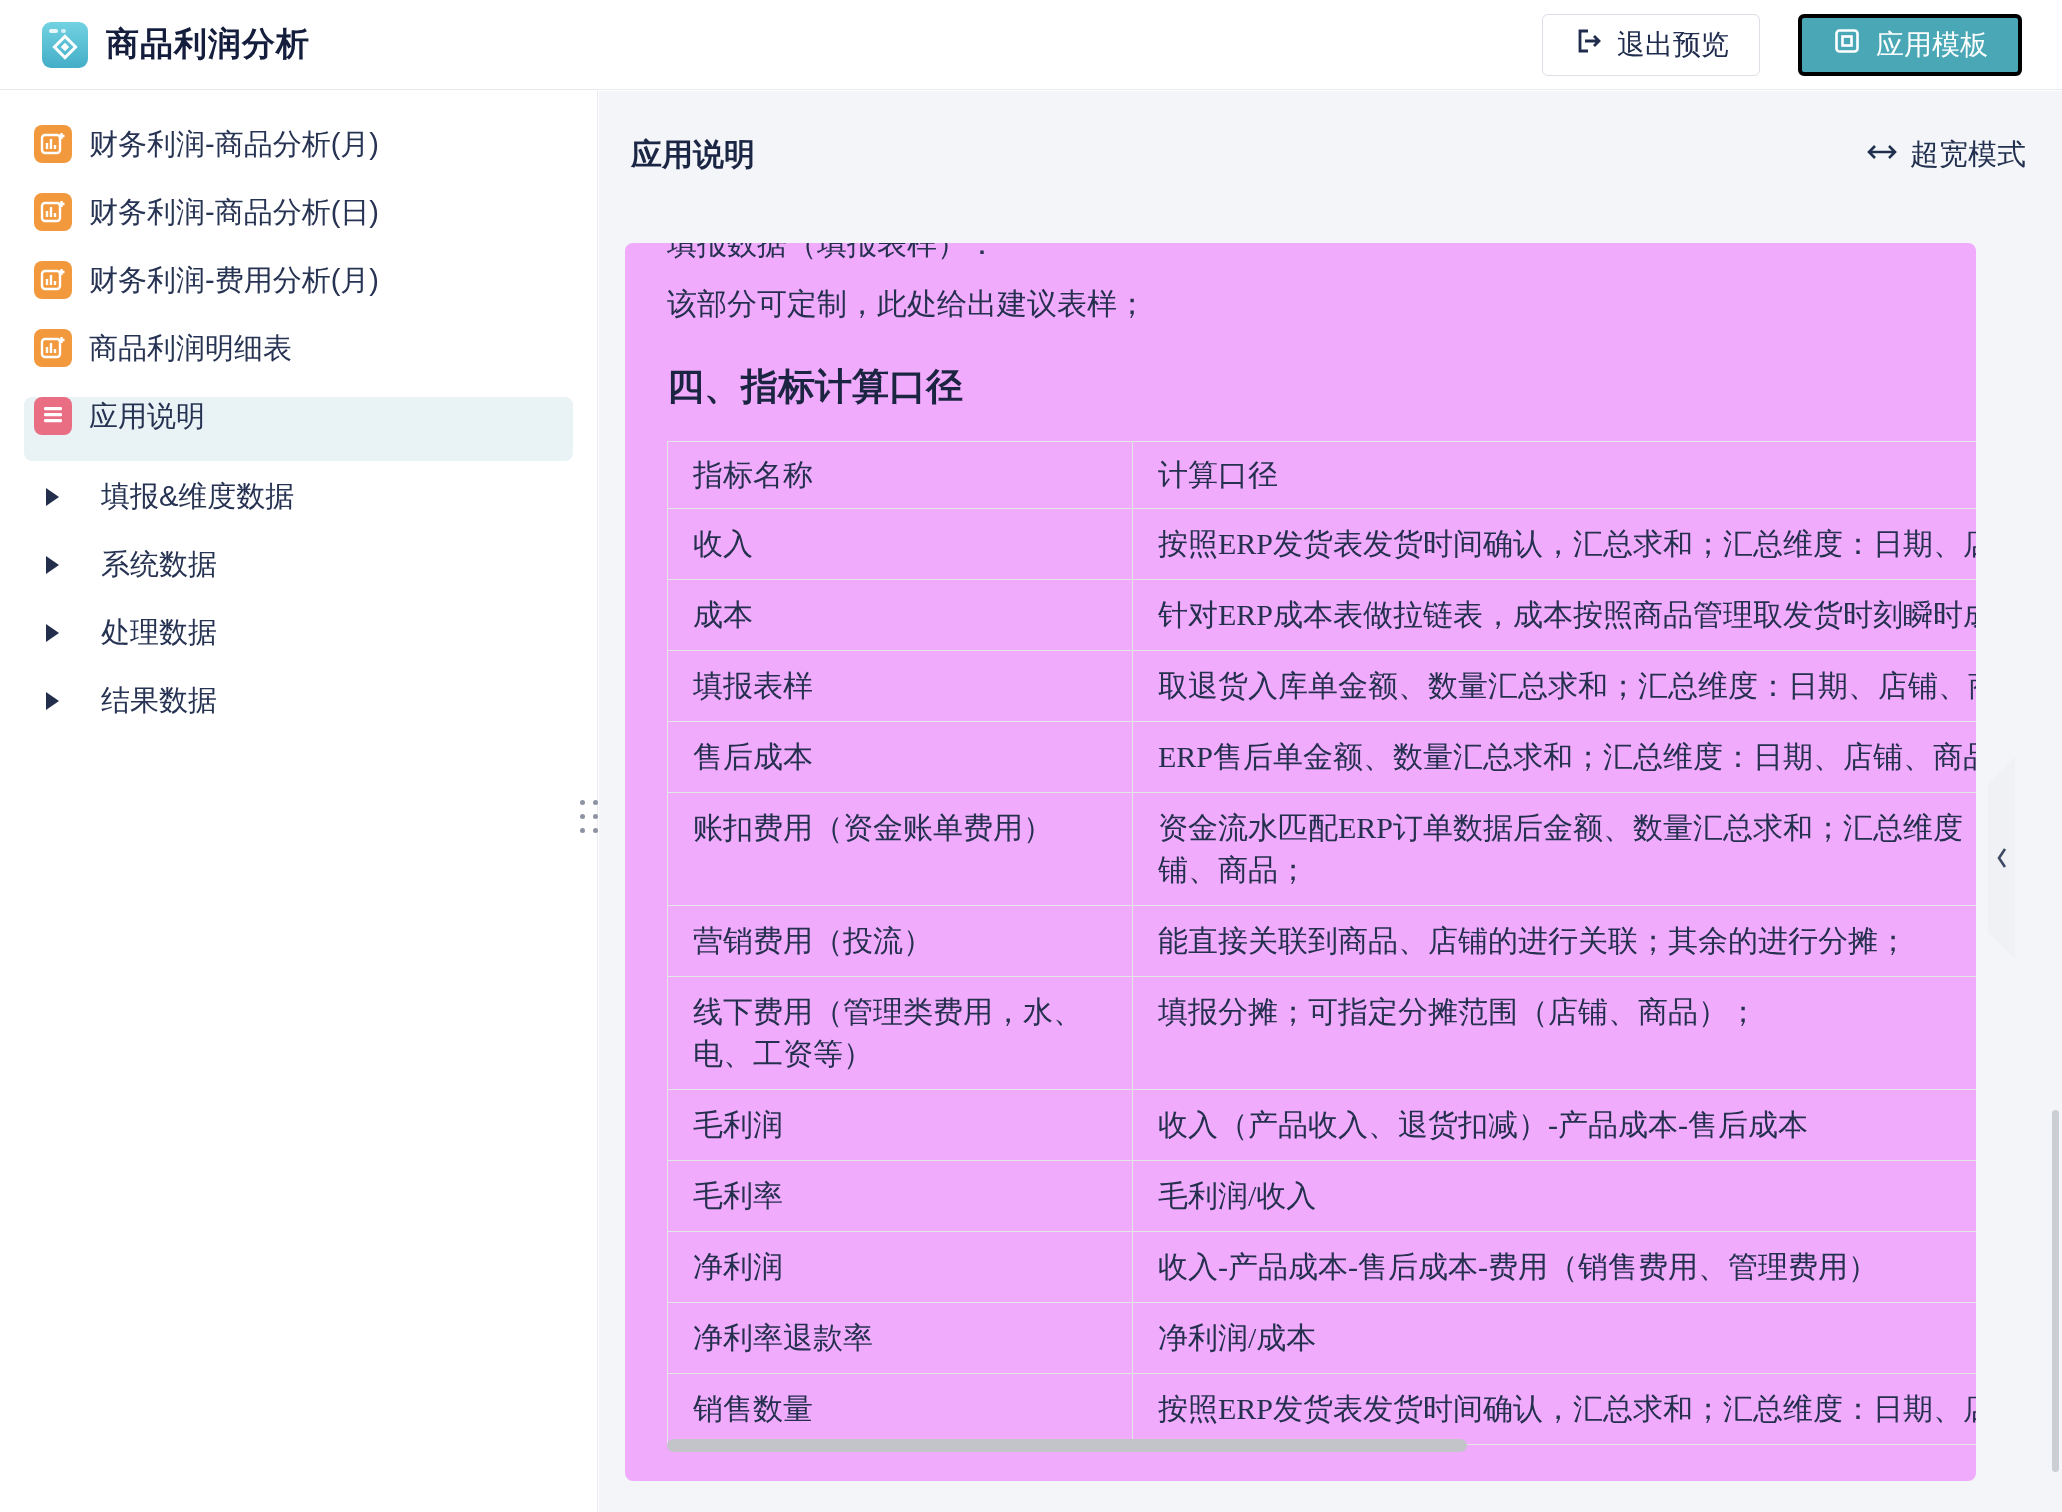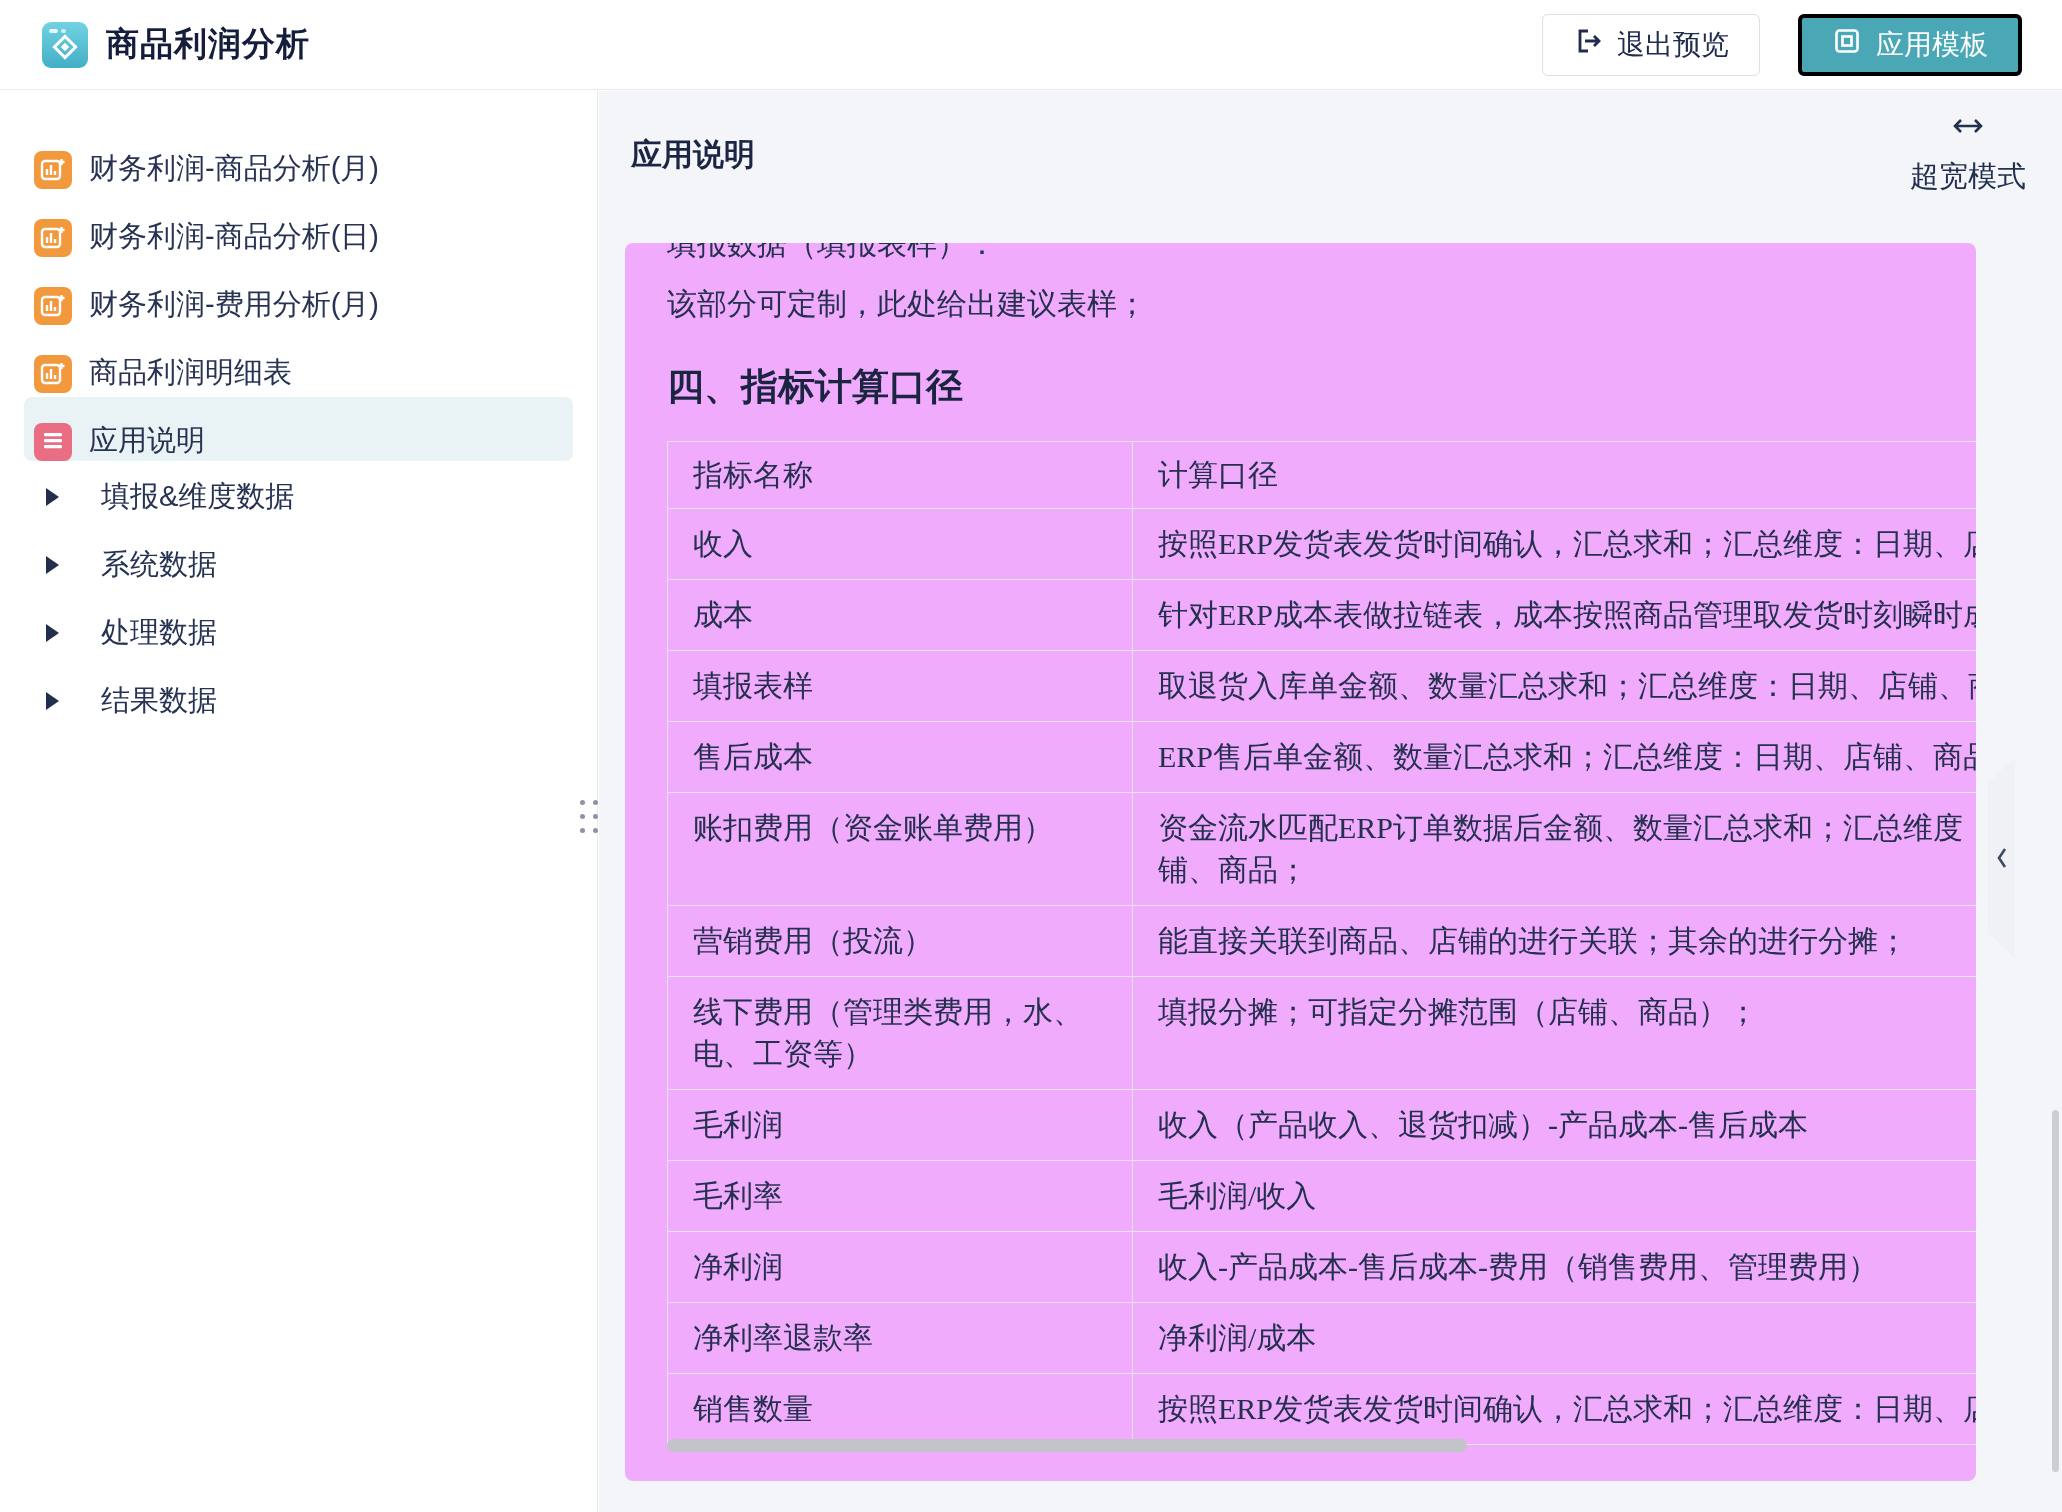--- a/index.html
+++ b/index.html
@@ -24,40 +24,40 @@
   .topbar-actions { display:flex; gap:38px; }
   .btn { height:62px; border-radius:6px; display:flex; align-items:center;
     gap:14px; font-size:28px; padding:0 30px; cursor:pointer;text-align:center; }
   .btn-ghost { background:#fff; border:1px solid #dcdfe5; color:#202c4e; }
   .btn-primary { background:#4AA7B6; border:4px solid #000000; color:#fff; }
 
   
   .sidebar { position:absolute; left:0; top:91px; width:598px; height:1421px;
     background:#fff; border-right:1px solid #e9eaee; padding-top:30px; z-index:4;}
   .nav-item { height:64px; margin:4px 24px; padding:0 10px; display:flex;
-    align-items:flex-end; border-radius:8px; cursor:pointer; }
+    align-items:flex-start; border-radius:8px; cursor:pointer; }
   .nav-item.active { background:#E9F2F5; }
   .nav-ico { width:38px; height:38px; border-radius:8px; flex:none; margin-right:17px;
     display:flex; align-items:center; justify-content:center; }
   .nav-ico.orange { background:#F2993D; }
   .nav-ico.pink { background:#E96D83; }
   .nav-label { font-size:29px; color:#273353; font-weight:500; white-space:nowrap; }
   .group-item { height:64px; margin:4px 24px; padding:0 0 0 22px; display:flex;
     align-items:center; cursor:pointer; }
   .tri { width:0; height:0; border-left:13px solid #232e4d;
     border-top:9px solid transparent; border-bottom:9px solid transparent; flex:none;}
   .group-label { font-size:29px; color:#273353; font-weight:500; margin-left:42px; white-space:nowrap;}
 
   
   .main { position:absolute; left:599px; top:91px; width:1463px; height:1421px;
     background:#F4F5F8; }
   .panel-head { position:absolute; left:0; top:0; width:100%; height:115px;
     display:flex; align-items:center; justify-content:space-between; padding:12px 36px 0 32px;}
   .panel-title { font-size:31px; font-weight:bold; color:#1b2644; }
-  .wide-mode { display:flex; align-items:center; gap:12px; cursor:pointer;flex-direction:column; }
+  .wide-mode { display:flex; align-items:center; gap:12px; cursor:pointer; }
   .wide-mode span { font-size:29px; color:#223050; }
 
   .card { position:absolute; left:26px; top:152px; width:1351px; height:1238px;
     background:#f0abfc; border-radius:8px; overflow:hidden; padding-left:42px;font-family:Liberation Serif, serif; }
   .p-clipped { margin-top:-20px; font-size:30px; line-height:42px; color:#25304F; white-space:pre-line;}
   .p-note { margin-top:18px; font-size:30px; line-height:42px; color:#25304F; white-space:pre-line;}
   .sec-title { margin:34px 0 26px 0; font-size:37px; line-height:56px;
     font-weight:bold; color:#1b2541; }
 
   table.calc { border-collapse:collapse; table-layout:fixed; width:2400px; }

